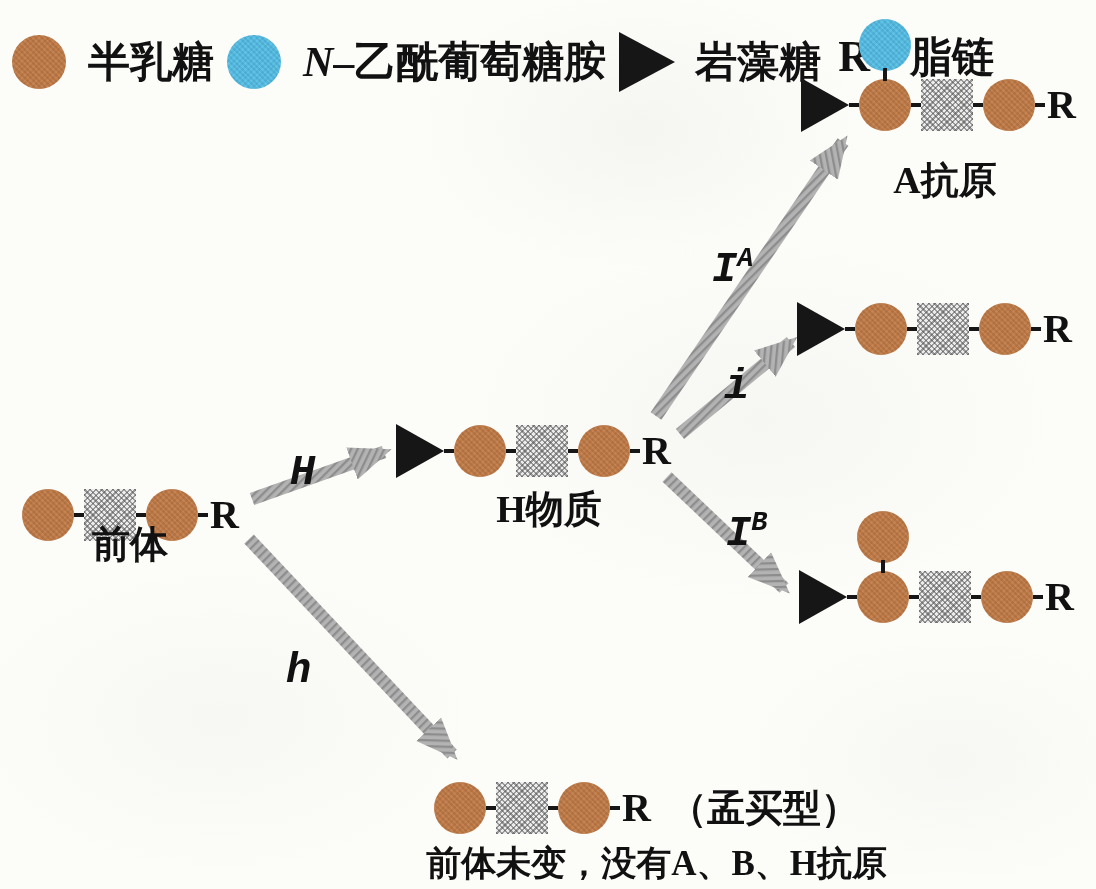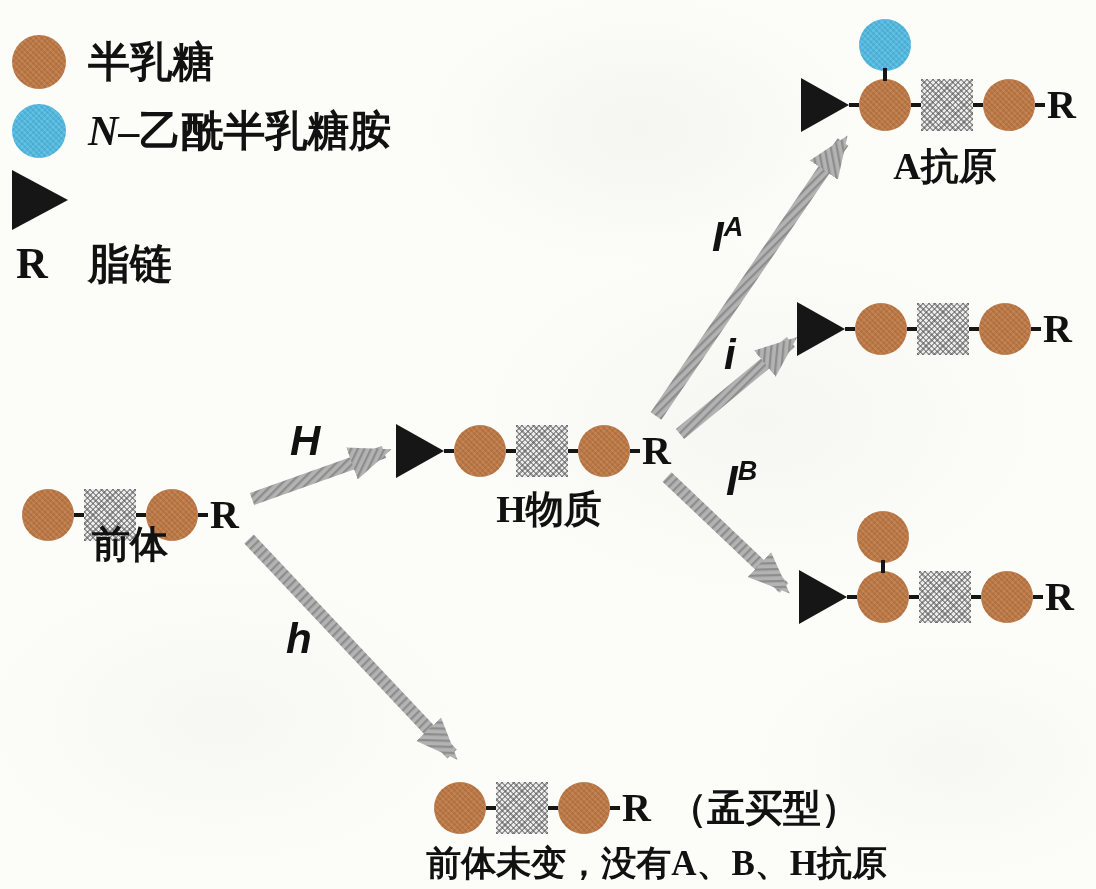--- a/index.html
+++ b/index.html
@@ -57,35 +57,35 @@
     position:absolute; left:50%; transform:translateX(-50%);
     bottom:calc(100% - 2px); width:4px; height:13px; background:#161616;
   }
 
   
   .node-label {
     position:absolute; font-family:"Liberation Serif", serif; font-weight:700;
     font-size:38px; line-height:1.1; text-align:center; white-space:nowrap;
   }
   .gene-label {
-    position:absolute; font-family:Liberation Sans, sans-serif;
-    font-style:italic; font-weight:700; font-size:42px; line-height:1; white-space:nowrap;
+    position:absolute; font-family:Liberation Mono, monospace;
+    font-style:italic; font-weight:700; font-size:42px; line-height:1; white-space:nowrap;margin-top:32px;
   }
   .gene-label sup { font-size:27px; font-style:italic; }
   .note-label {
     font-family:"Liberation Serif", serif; font-weight:700; font-size:38px;
     margin-left:18px; white-space:nowrap; flex:0 0 auto;
   }
   .caption-label {
     position:absolute; font-family:"Liberation Serif", serif; font-weight:700;
     font-size:35px; text-align:right; white-space:nowrap;
   }
 
   
-  .legend { position:absolute; left:12px; top:34px; display:flex; flex-direction:column; gap:13px; }
+  .legend { position:absolute; left:12px; top:34px; display:flex; flex-direction:row; gap:13px; }
   .legend-row { display:flex; align-items:center; height:56px; }
   .legend-icon-slot { width:64px; display:flex; align-items:center; }
   .legend-label {
     font-family:"Liberation Serif", serif; font-weight:700; font-size:42px;
     margin-left:12px; white-space:nowrap; line-height:1;
   }
   .legend-label i { font-family:"Liberation Serif", serif; font-weight:700; }
   .legend .sugar-circle, .legend .sugar-square { width:54px; height:54px; }
   .legend .fucose-tri { border-top-width:30px; border-bottom-width:30px; border-left-width:56px; }
   .legend .r-sym {
@@ -123,26 +123,27 @@
     <div class="legend-row">
       <span class="legend-icon-slot">
           <span class="sugar-circle"></span>
         </span>
       <span class="legend-label">半乳糖</span>
     </div>
     <div class="legend-row">
       <span class="legend-icon-slot">
           <span class="sugar-circle blue"></span>
         </span>
-      <span class="legend-label"><i>N</i><span>–乙酰半乳糖胺</span></span>
+      <span class="legend-label"><i>N</i><span>–乙酰葡萄糖胺</span></span>
     </div>
     <div class="legend-row">
       <span class="legend-icon-slot">
           <span class="fucose-tri"></span>
         </span>
+      <span class="legend-label">岩藻糖</span>
     </div>
     <div class="legend-row" style="height:46px">
       <span class="legend-icon-slot">
           <span class="r-sym">R</span>
         </span>
       <span class="legend-label">脂链</span>
     </div>
   </div>
 
   <div class="struct" style="left:22px;top:487px">
@@ -177,21 +178,21 @@
       <span class="stem"></span>
       <span class="sugar-circle"></span>
     </span>
     <span class="link"></span>
     <span class="sugar-square"></span>
     <span class="link"></span>
     <span class="sugar-circle"></span>
     <span class="link"></span>
     <span class="r-glyph">R</span>
   </div>
-  <div class="node-label" style="left:845px;top:146px;width:200px">A抗原</div>
+  <div class="node-label" style="left:845px;top:160px;width:200px">A抗原</div>
 
   <div class="struct" style="left:797px;top:301px">
     <span class="fucose-tri"></span>
     <span class="link"></span>
     <span class="sugar-circle"></span>
     <span class="link"></span>
     <span class="sugar-square"></span>
     <span class="link"></span>
     <span class="sugar-circle"></span>
     <span class="link"></span>
@@ -223,15 +224,15 @@
     <span class="link"></span>
     <span class="r-glyph">R</span>
     <span class="note-label">（孟买型）</span>
   </div>
   <div class="caption-label" style="left:387px;top:840px;width:500px">前体未变，没有A、B、H抗原</div>
 
   <div class="gene-label" style="left:290px;top:420px"><span>H</span></div>
   <div class="gene-label" style="left:286px;top:618px"><span>h</span></div>
   <div class="gene-label" style="left:712px;top:214px"><span>I</span><sup>A</sup></div>
   <div class="gene-label" style="left:724px;top:334px"><span>i</span></div>
-  <div class="gene-label" style="left:726px;top:458px"><span>I</span><sup>B</sup></div>
+  <div class="gene-label" style="left:726px;top:478px"><span>I</span><sup>B</sup></div>
 
 </div>
 
 </body></html>

